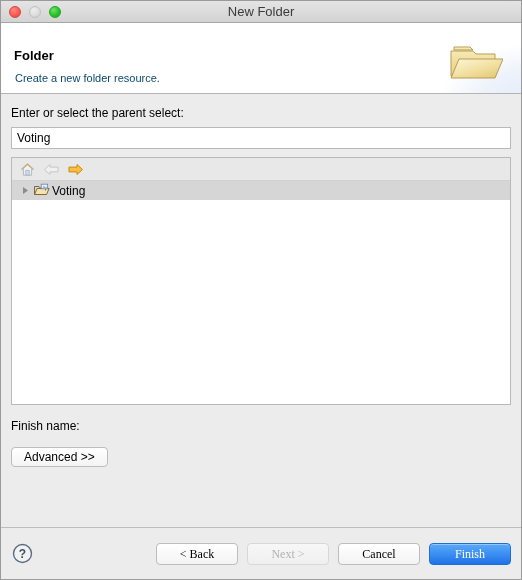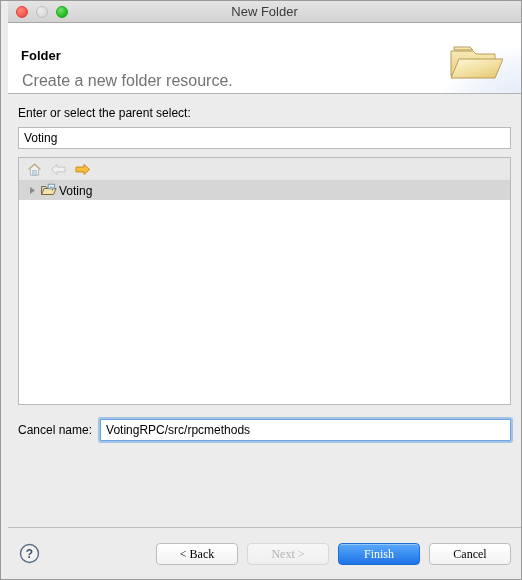--- a/index.html
+++ b/index.html
@@ -19,21 +19,20 @@
 
   .window {
     position: relative;
     width: 522px;
     height: 580px;
     box-sizing: border-box;
     border: 1px solid #9a9a9a;
     background: #ececec;
     display: flex;
     flex-direction: column;
-    padding-left: 7px;
   }
 
   
   .titlebar {
     position: relative;
     height: 21px;
     flex: 0 0 21px;
     background: linear-gradient(to bottom, #e4e4e4 0%, #d3d3d3 100%);
     border-bottom: 1px solid #a5a5a5;
     display: flex;
@@ -87,22 +86,22 @@
     top: 26px;
     font-size: 13px;
     font-weight: bold;
     color: #000;
     line-height: 1;
   }
   .banner-sub {
     position: absolute;
     left: 14px;
     top: 50px;
-    font-size: 16px;
-    color: #737373;
+    font-size: 11px;
+    color: #0c4a6e;
     line-height: 1;
   }
   .banner-art {
     position: absolute;
     right: 0;
     top: 0;
     width: 120px;
     height: 70px;
     background:
       radial-gradient(ellipse 150px 90px at 120% 120%, #dfe9f7 0%, #eef3fb 45%, #ffffff 72%);
@@ -398,37 +397,35 @@
             </svg>
           </span>
           <span class="tree-label">Voting</span>
         </div>
       </div>
 
     </div>
 
     
     <div class="name-row">
-      <span class="name-label">Cancel name:</span>
-      <span class="name-field-wrap">
-        <input class="name-input" type="text" value="VotingRPC/src/rpcmethods" style="">
-      </span>
+      <span class="name-label">Finish name:</span>
     </div>
 
     
+    <div class="advanced-btn">Advanced &gt;&gt;</div>
 
   </div>
 
   <div class="footer">
     <div class="help-btn">
       <svg width="21" height="21" viewBox="0 0 21 21" xmlns="http://www.w3.org/2000/svg">
         <circle cx="10.5" cy="10.5" r="9" fill="#f2f2f2" stroke="#5a6c80" stroke-width="1.4"></circle>
         <text x="10.5" y="15" text-anchor="middle" font-family="Liberation Sans, sans-serif" font-size="12" font-weight="bold" fill="#3f5166">?</text>
       </svg>
     </div>
     <div class="footer-spacer"></div>
     <div class="btn">&lt; Back</div>
     <div class="btn btn-disabled">Next &gt;</div>
+    <div class="btn">Cancel</div>
     <div class="btn btn-default">Finish</div>
-    <div class="btn">Cancel</div>
   </div>
 
 </div>
 
 </body></html>

